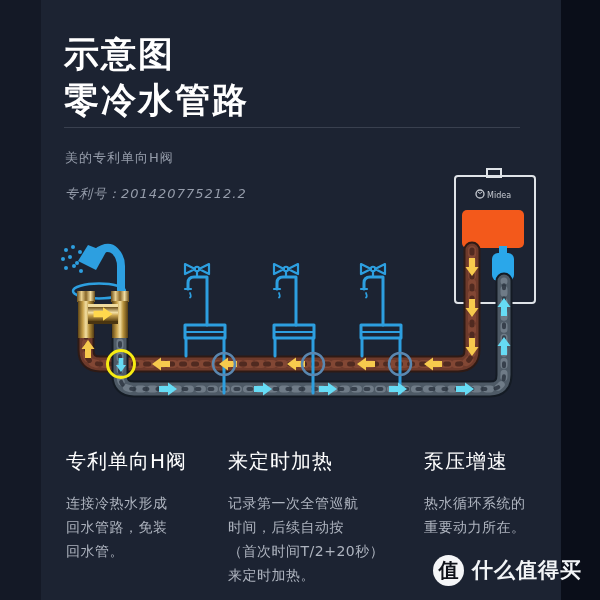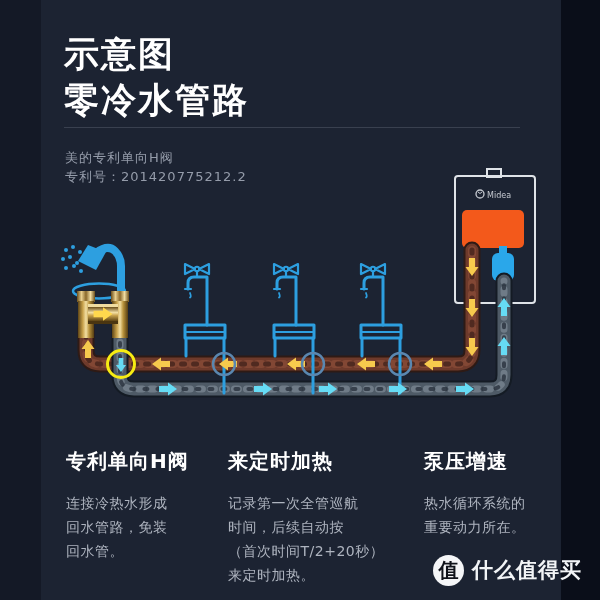--- a/index.html
+++ b/index.html
@@ -10,28 +10,28 @@
     -webkit-font-smoothing:antialiased;
   }
   .band{position:absolute;top:0;bottom:0;}
   .band-left{left:0;width:41px;background:#141926;}
   .band-right{right:0;width:39px;background:#0a0e19;}
   .header{position:absolute;left:64px;top:32px;width:470px;}
   .title{color:#ffffff;font-size:35px;font-weight:800;line-height:1.30;letter-spacing:2px;}
   .divider{position:absolute;left:64px;top:127px;width:456px;height:1px;background:#39404f;}
   .sub{position:absolute;left:65px;color:#959caa;font-size:13px;letter-spacing:1px;}
   .sub1{top:149px;}
-  .sub2{top:168px;}
+  .sub2{top:185px;font-style:italic;}
   .diagram{position:absolute;left:0;top:0;width:600px;height:600px;}
   .features{position:absolute;left:0;top:448px;width:600px;height:120px;}
   .feature{position:absolute;top:0;}
   .f1{left:66px;width:155px;}
   .f2{left:228px;width:190px;}
   .f3{left:424px;width:150px;}
-  .feature h3{margin:0 0 16px 0;color:#ffffff;font-size:20px;font-weight:700;letter-spacing:1px;}
+  .feature h3{margin:0 0 16px 0;color:#ffffff;font-size:20px;font-weight:400;letter-spacing:1px;}
   .feature p{margin:0;color:#aeb4bf;font-size:14px;line-height:24px;white-space:pre-line;letter-spacing:0.5px;}
   .watermark{position:absolute;left:433px;top:553px;width:167px;height:34px;display:flex;align-items:center;}
   .wm-circle{width:31px;height:31px;border-radius:50%;background:#f5f6f8;color:#10131a;
     font-size:20px;font-weight:800;display:flex;align-items:center;justify-content:center;flex:0 0 auto;}
   .wm-text{color:#f2f4f6;font-size:21px;font-weight:700;margin-left:8px;letter-spacing:1px;white-space:nowrap;}
 </style>
 </head>
 <body>
 
 <div class="band band-left"></div>

